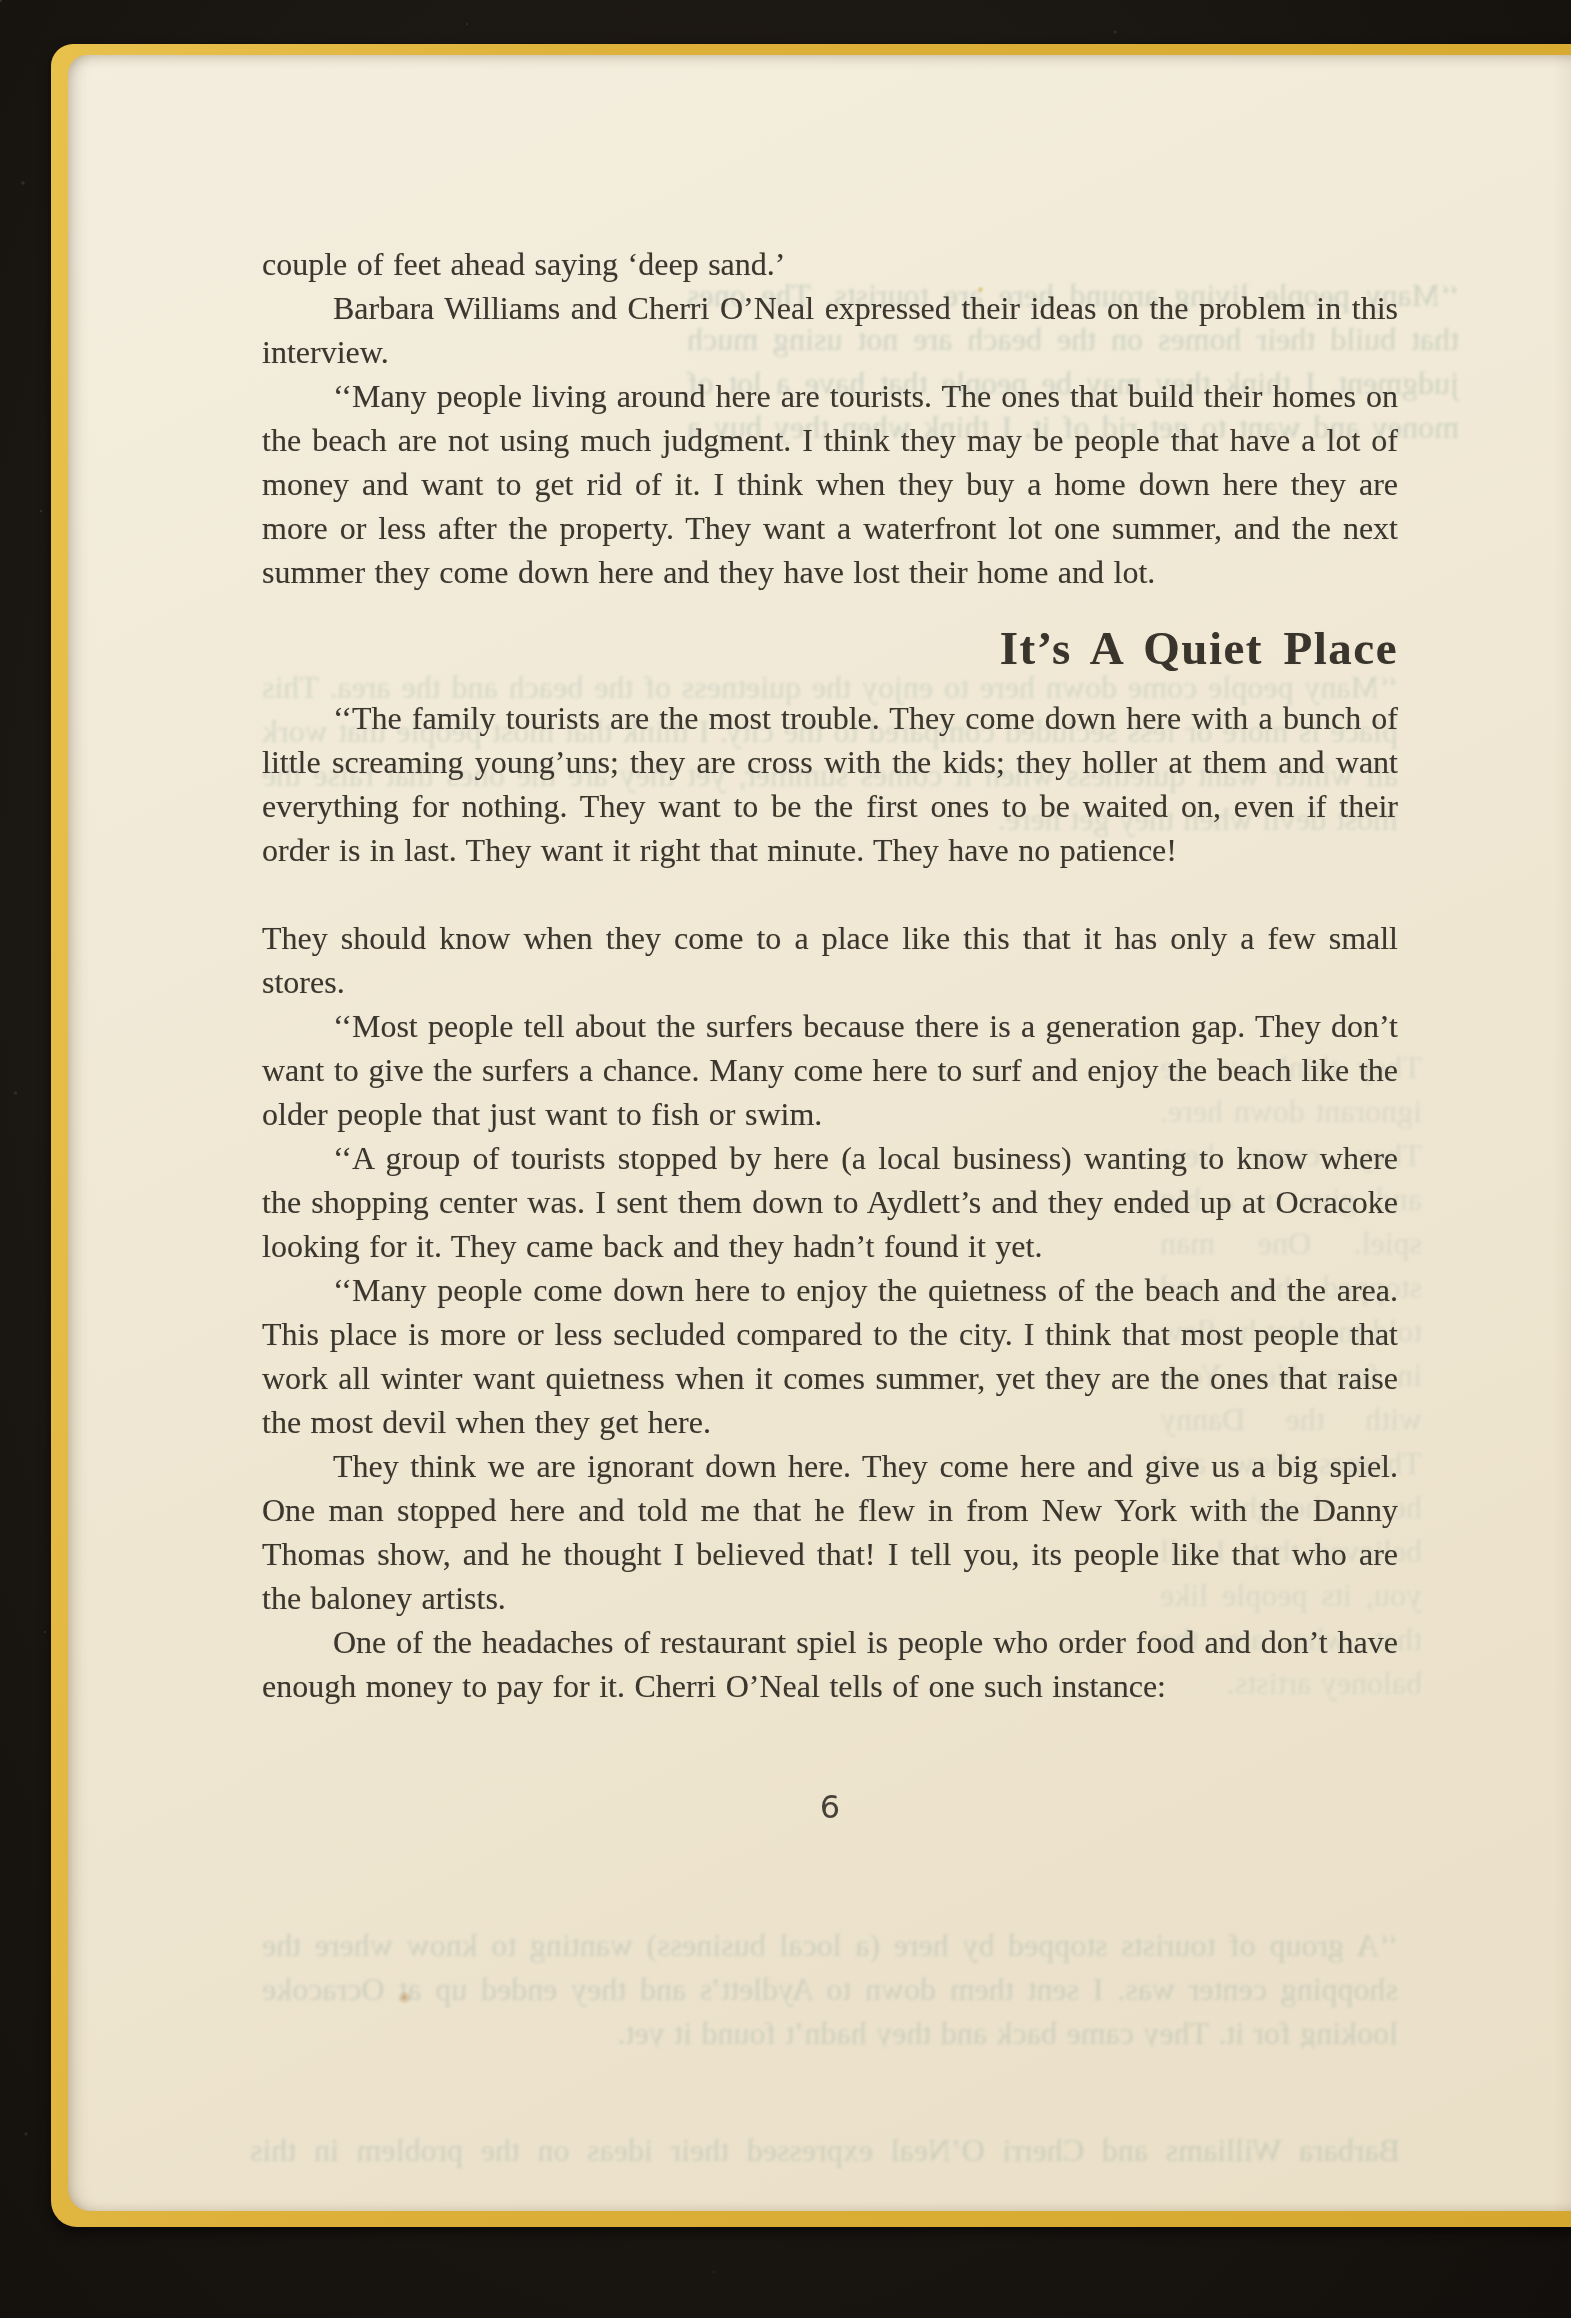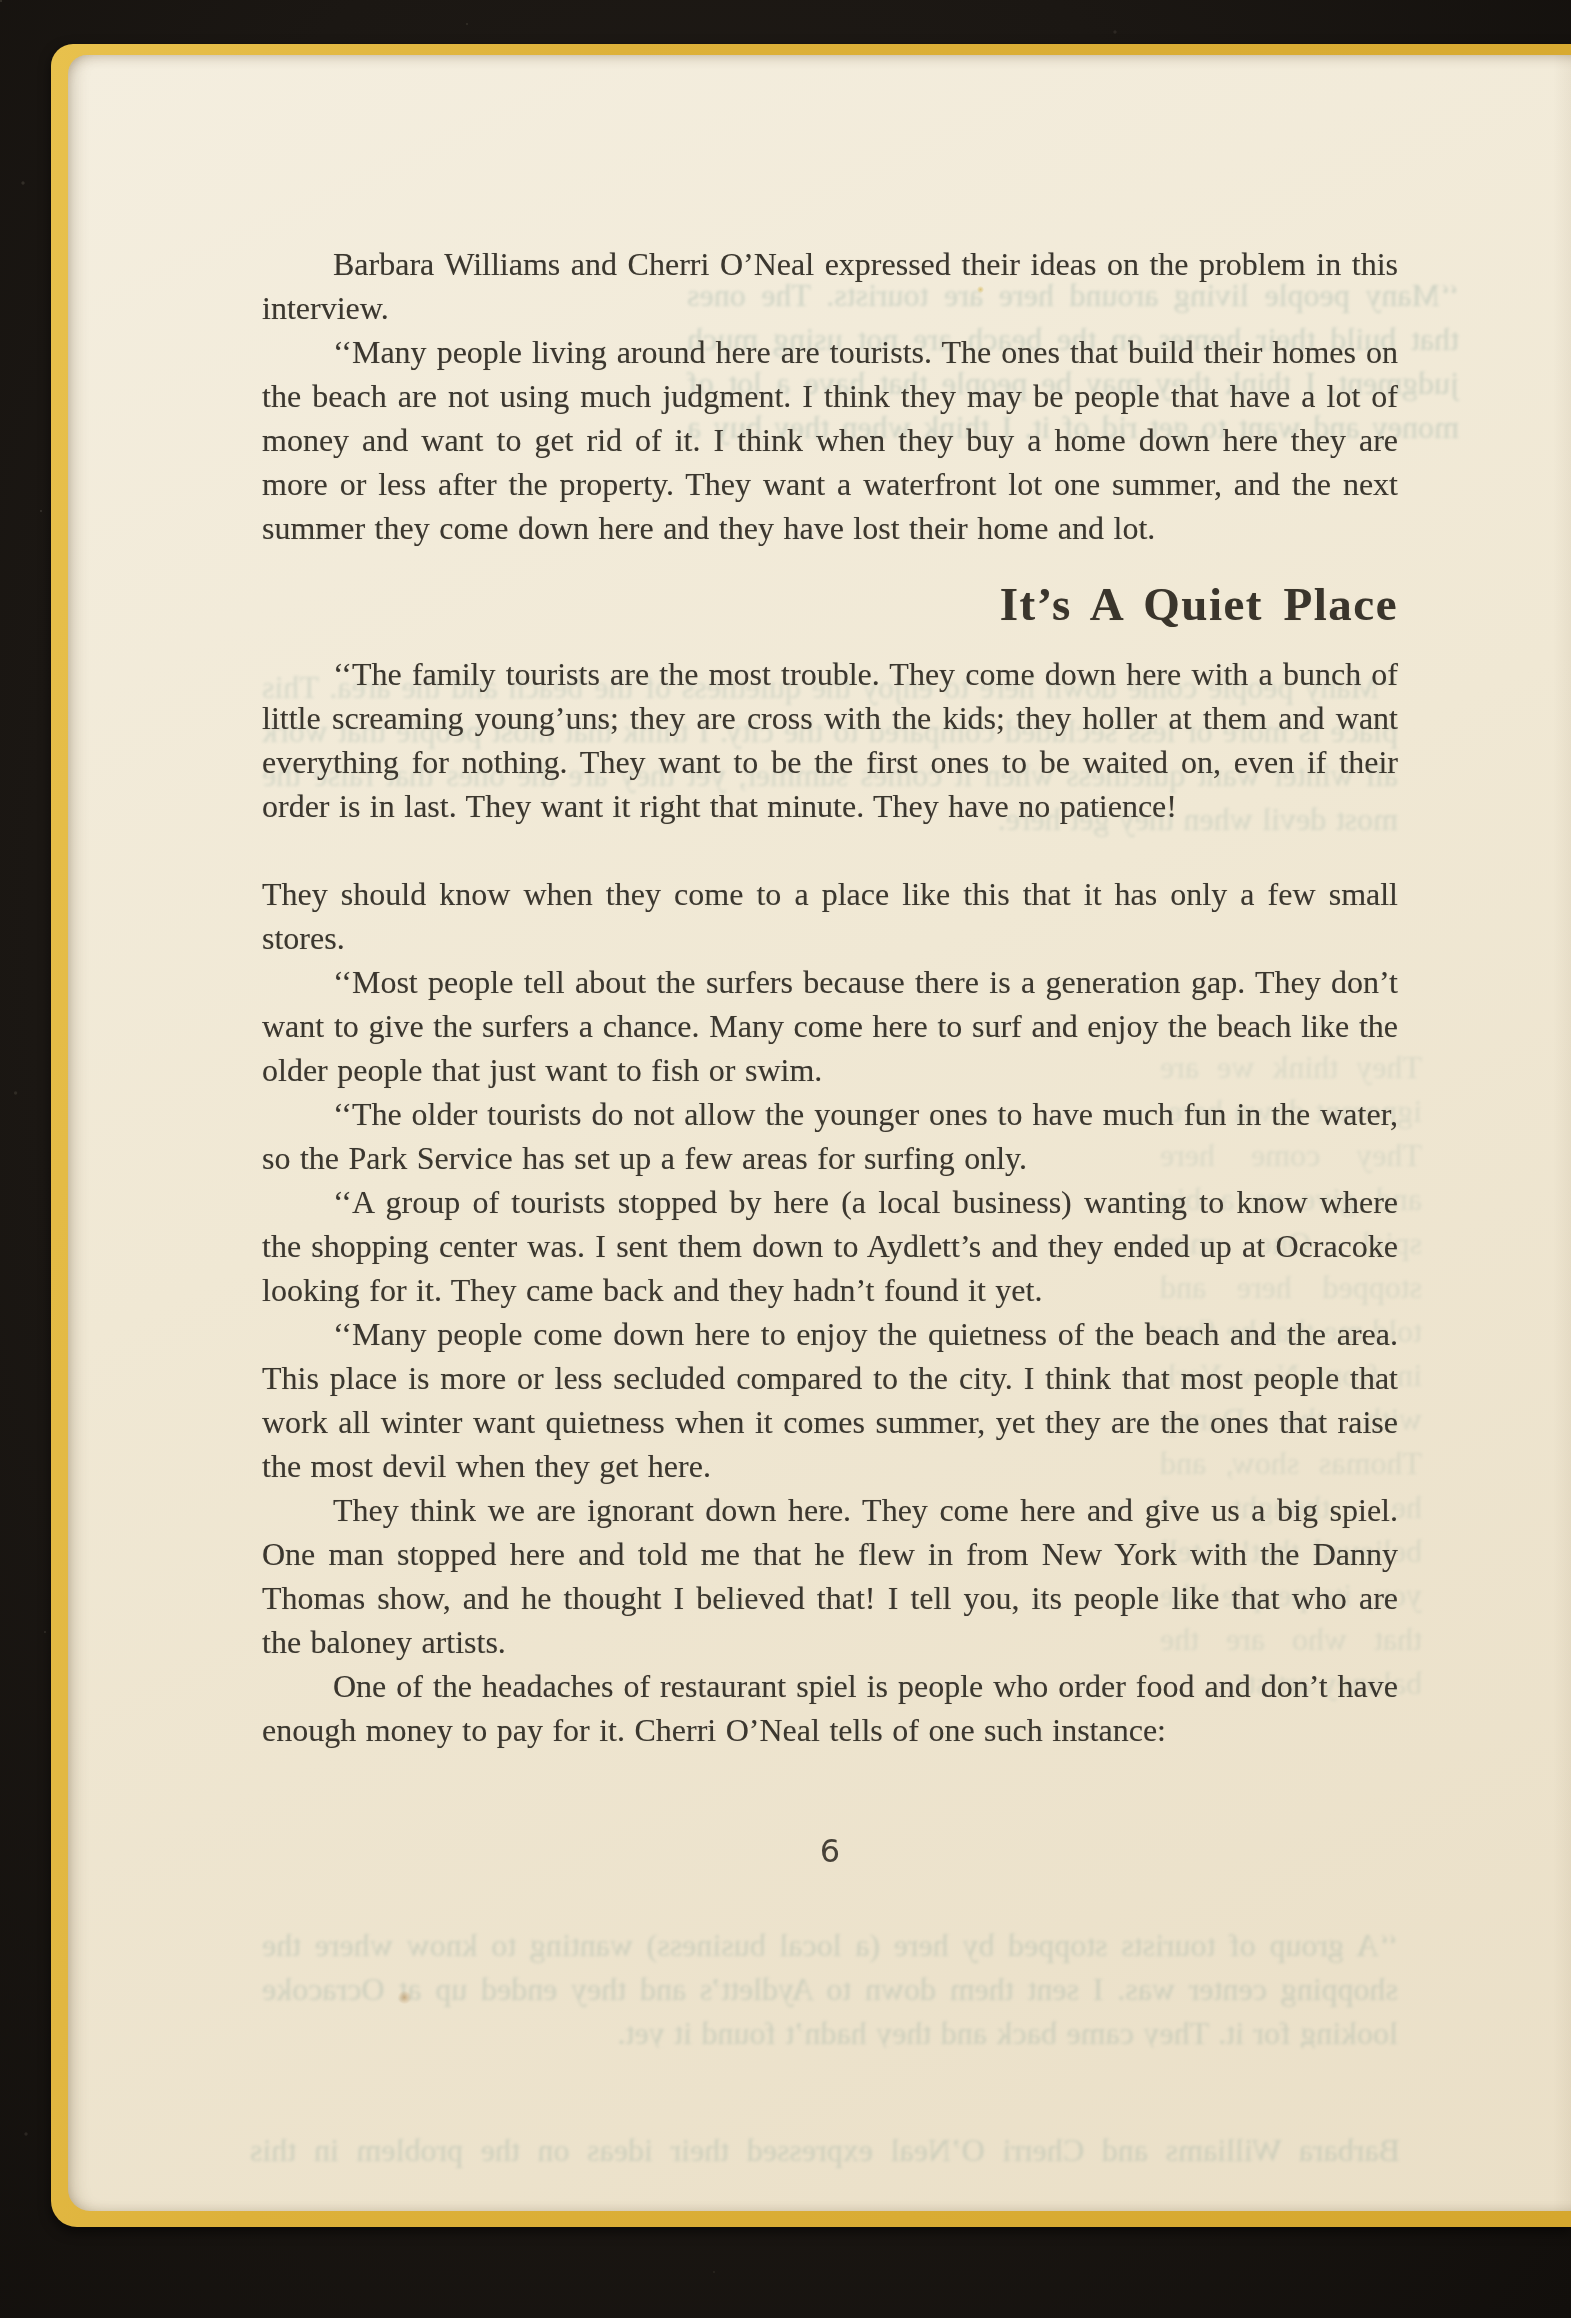--- a/index.html
+++ b/index.html
@@ -92,34 +92,34 @@
   <div class="ghost ghost1">‘‘Many people living around here are tourists. The ones that build their homes on the beach are not using much judgment. I think they may be people that have a lot of money and want to get rid of it. I think when they buy a home down here they are more or less after the property. They want a waterfront lot one summer, and the next summer they come down here and they have lost their home and lot.</div>
   <div class="ghost ghost2">‘‘Many people come down here to enjoy the quietness of the beach and the area. This place is more or less secluded compared to the city. I think that most people that work all winter want quietness when it comes summer, yet they are the ones that raise the most devil when they get here.</div>
   <div class="ghost ghost3">They think we are ignorant down here. They come here and give us a big spiel. One man stopped here and told me that he flew in from New York with the Danny Thomas show, and he thought I believed that! I tell you, its people like that who are the baloney artists.</div>
   <div class="ghost ghost4">‘‘A group of tourists stopped by here (a local business) wanting to know where the shopping center was. I sent them down to Aydlett’s and they ended up at Ocracoke looking for it. They came back and they hadn’t found it yet.</div>
   <div class="ghost ghost5">Barbara Williams and Cherri O’Neal expressed their ideas on the problem in this interview.</div>
 
   <div class="stain"></div>
   <div class="fleck"></div>
 
   <div class="content">
+    <p class="para noindent">couple of feet ahead saying ‘deep sand.’</p>
     <p class="para">Barbara Williams and Cherri O’Neal expressed their ideas on the problem in this interview.</p>
     <p class="para">‘‘Many people living around here are tourists. The ones that build their homes on the beach are not using much judgment. I think they may be people that have a lot of money and want to get rid of it. I think when they buy a home down here they are more or less after the property. They want a waterfront lot one summer, and the next summer they come down here and they have lost their home and lot.</p>
 
     <h1 class="heading">It’s A Quiet Place</h1>
 
     <p class="para">‘‘The family tourists are the most trouble. They come down here with a bunch of little screaming young’uns; they are cross with the kids; they holler at them and want everything for nothing. They want to be the first ones to be waited on, even if their order is in last. They want it right that minute. They have no patience!</p>
 
     <p class="para">
       <br>
       <span>They should know when they come to a place like this that it has only a few small stores.</span>
     </p>
 
     <p class="para">‘‘Most people tell about the surfers because there is a generation gap. They don’t want to give the surfers a chance. Many come here to surf and enjoy the beach like the older people that just want to fish or swim.</p>
-    <p class="para">‘‘The older tourists do not allow the younger ones to have much fun in the water, so the Park Service has set up a few areas for surfing only.</p>
     <p class="para">‘‘A group of tourists stopped by here (a local business) wanting to know where the shopping center was. I sent them down to Aydlett’s and they ended up at Ocracoke looking for it. They came back and they hadn’t found it yet.</p>
     <p class="para">‘‘Many people come down here to enjoy the quietness of the beach and the area. This place is more or less secluded compared to the city. I think that most people that work all winter want quietness when it comes summer, yet they are the ones that raise the most devil when they get here.</p>
     <p class="para">They think we are ignorant down here. They come here and give us a big spiel. One man stopped here and told me that he flew in from New York with the Danny Thomas show, and he thought I believed that! I tell you, its people like that who are the baloney artists.</p>
     <p class="para">One of the headaches of restaurant spiel is people who order food and don’t have enough money to pay for it. Cherri O’Neal tells of one such instance:</p>
 
     <div class="pagenum">6</div>
   </div>
 
   <div class="edge-shade"></div>
 </div>

